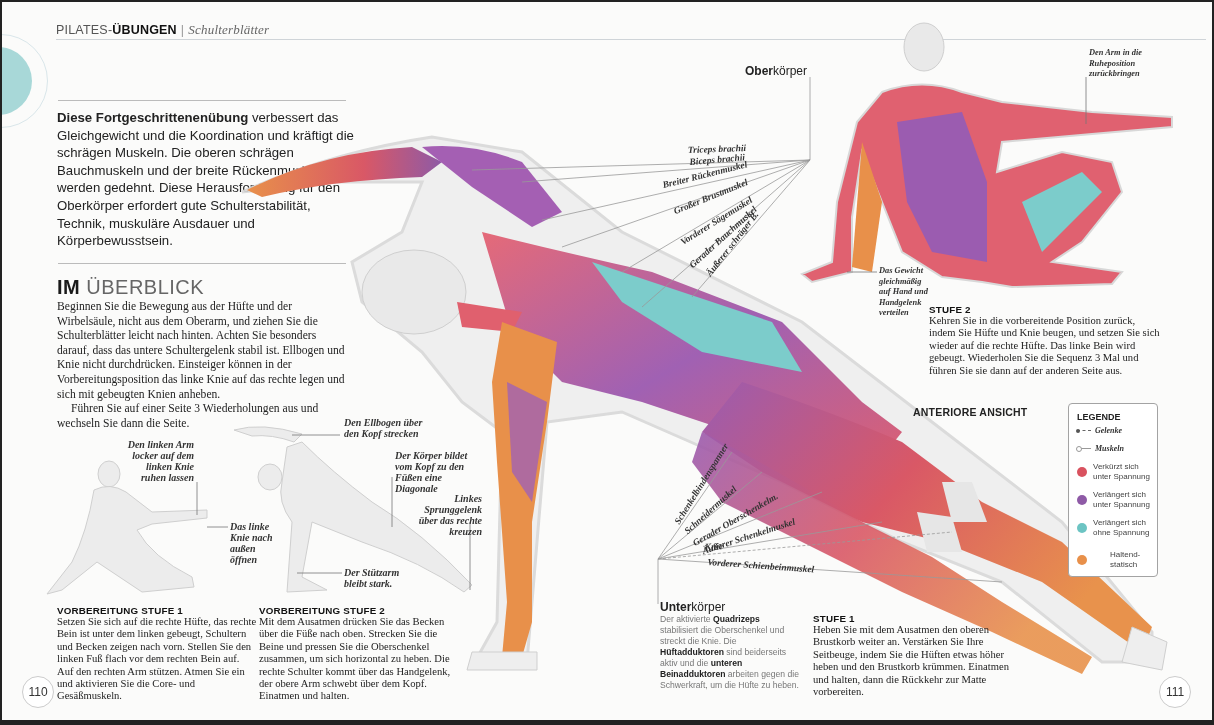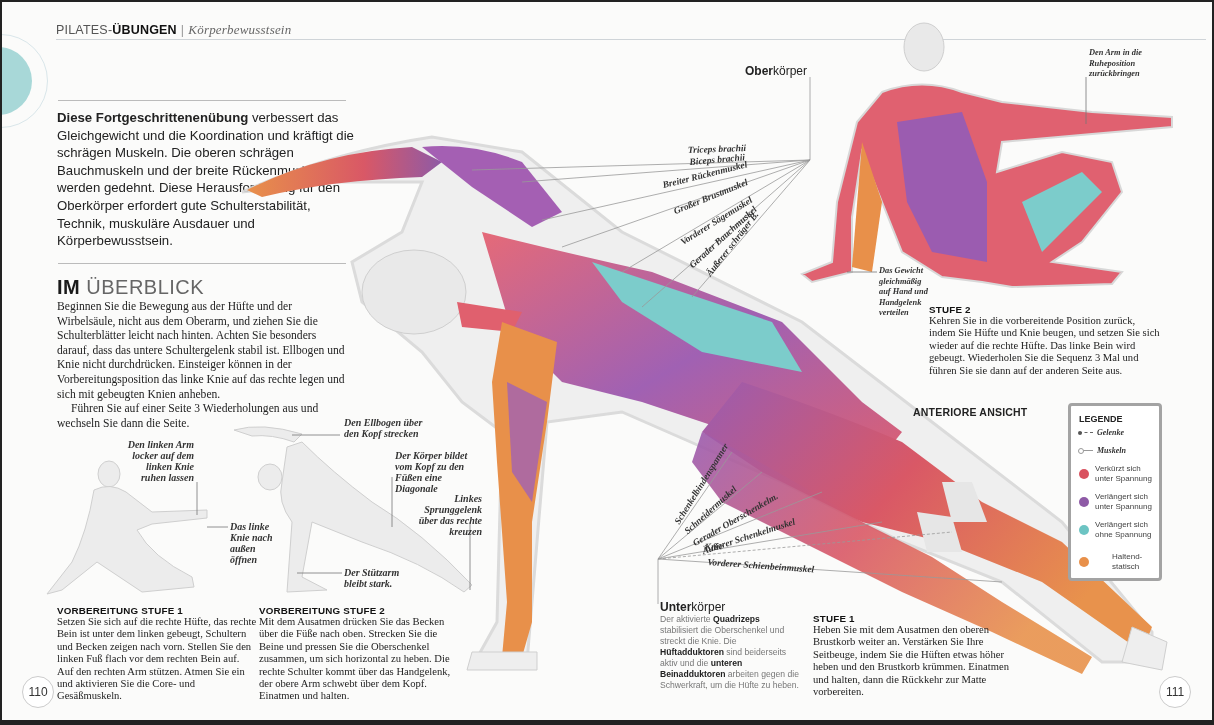--- a/index.html
+++ b/index.html
@@ -32,36 +32,36 @@
   .fig-label{font-size:10px;line-height:11px;}
   .caption-h{font-size:9.8px;font-weight:bold;color:#111;letter-spacing:.2px;}
   .caption{font-size:10.6px;line-height:12.4px;color:#222;}
   .pagenum{width:30px;height:30px;border-radius:50%;border:1px solid #ccc;font-size:12px;color:#333;display:flex;align-items:center;justify-content:center;background:#fff;}
   
   .mlabel{font-size:9.4px;white-space:nowrap;transform-origin:left bottom;}
   .section-h{font-size:12px;color:#222;}
   .section-h b{font-weight:bold;}
   .section-t{font-size:8.6px;line-height:11px;color:#777;}
   .section-t b{color:#222;}
-  .legend{left:1066px;top:401px;width:88px;height:172px;border:3px solid #a3a3a3;border-radius:4px;background:#fff;}
+  .legend{left:1066px;top:401px;width:88px;height:172px;border:1px solid #a3a3a3;border-radius:4px;background:#fff;}
   .legend .lh{position:absolute;left:8px;top:8px;font-size:9px;font-weight:bold;color:#222;}
   .lrow{position:absolute;left:8px;display:flex;align-items:center;font-size:8px;color:#444;line-height:9.5px;}
   .ldot{width:10px;height:10px;border-radius:50%;margin-right:6px;flex:0 0 10px;}
   .anterior{left:911px;top:404px;font-size:10.5px;font-weight:bold;color:#222;letter-spacing:.2px;}
 </style>
 </head>
 <body>
 
 <div class="page">
 
   <div class="abs circle-ring"></div>
   <div class="abs circle-teal"></div>
 
   <div class="abs breadcrumb">
-    <span>PILATES-</span><b>ÜBUNGEN</b><span class="sep">|</span><i>Körperbewusstsein</i>
+    <span>PILATES-</span><b>ÜBUNGEN</b><span class="sep">|</span><i>Schulterblätter</i>
   </div>
   <div class="abs hr-top"></div>
 
   <div class="abs hr-a"></div>
   <div class="abs intro">
     <b>Diese Fortgeschrittenenübung</b><span> verbessert das Gleichgewicht und die Koordination und kräftigt die schrägen Muskeln. Die oberen schrägen Bauchmuskeln und der breite Rückenmuskel werden gedehnt. Diese Herausforderung für den Oberkörper erfordert gute Schulterstabilität, Technik, muskuläre Ausdauer und Körperbewusstsein.</span>
   </div>
   <div class="abs hr-b"></div>
 
   <div class="abs h2">

